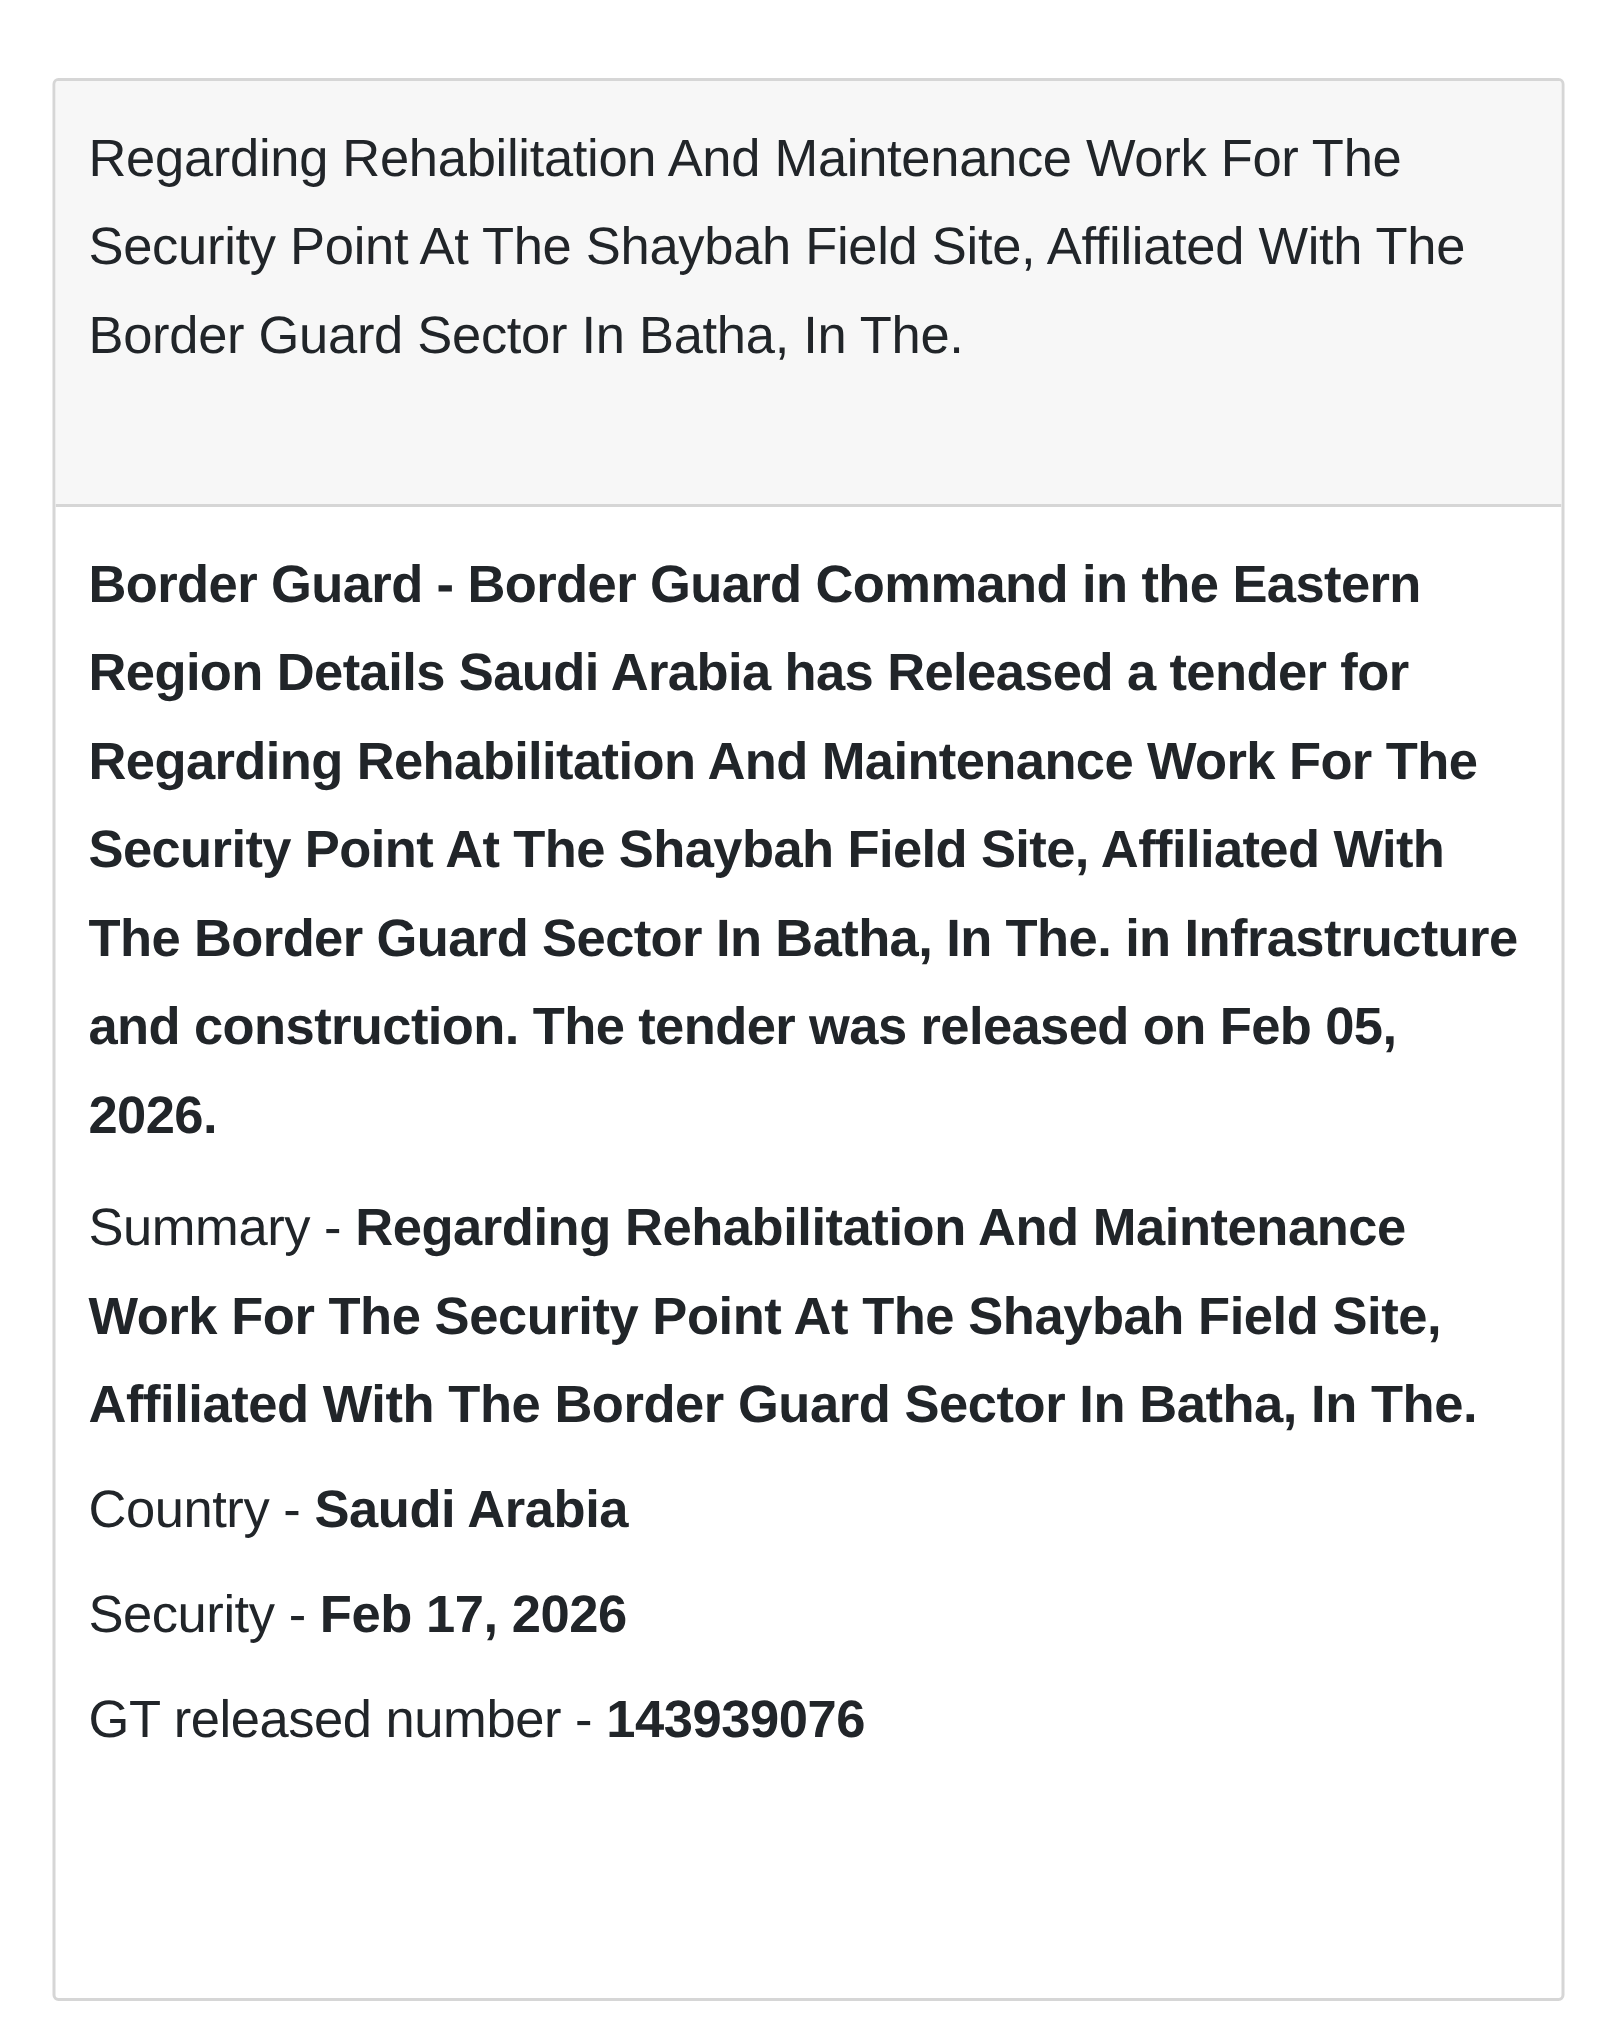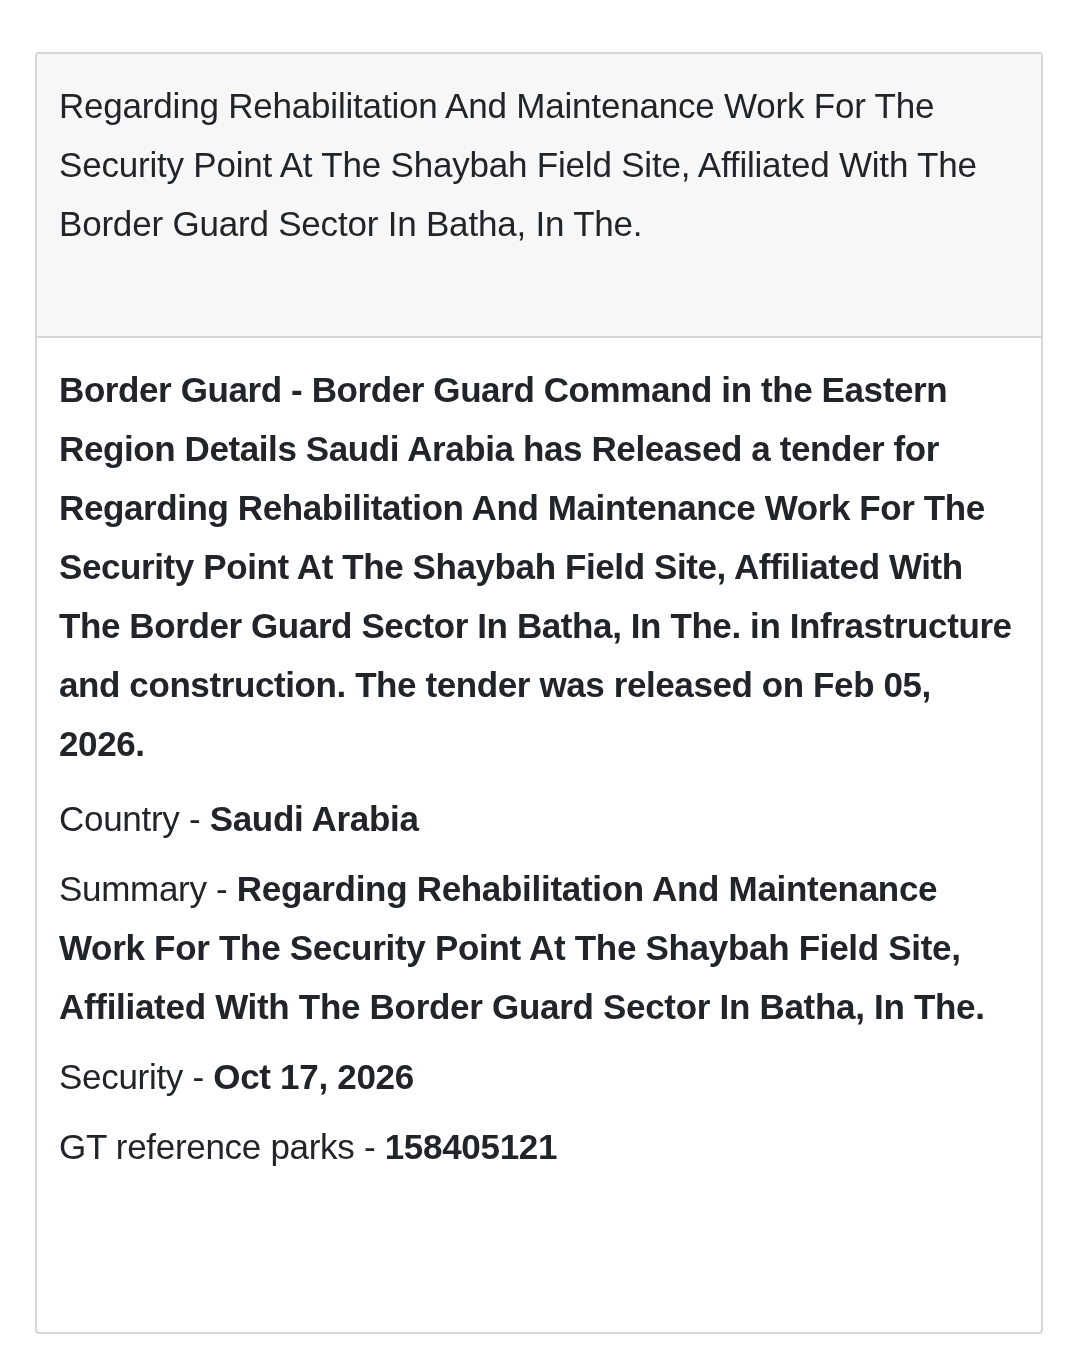--- a/index.html
+++ b/index.html
@@ -63,25 +63,25 @@
 <body>
 
 <div class="card">
   <div class="card-header">
     <span>Regarding Rehabilitation And Maintenance Work For The Security Point At The Shaybah Field Site, Affiliated With The Border Guard Sector In Batha, In The.</span>
   </div>
   <div class="card-body">
     <p class="intro"><span>Border Guard - Border Guard Command in the Eastern Region Details Saudi Arabia has Released a tender for </span><b>Regarding Rehabilitation And Maintenance Work For The Security Point At The Shaybah Field Site, Affiliated With The Border Guard Sector In Batha, In The.</b><span> in Infrastructure and construction. The tender was released on Feb 05, 2026.</span></p>
 
     <div class="field">
+      <span class="label">Summary - </span><span class="value">Regarding Rehabilitation And Maintenance Work For The Security Point At The Shaybah Field Site, Affiliated With The Border Guard Sector In Batha, In The.</span>
+    </div>
+    <div class="field">
       <span class="label">Country - </span><span class="value">Saudi Arabia</span>
     </div>
     <div class="field">
-      <span class="label">Summary - </span><span class="value">Regarding Rehabilitation And Maintenance Work For The Security Point At The Shaybah Field Site, Affiliated With The Border Guard Sector In Batha, In The.</span>
+      <span class="label">Security - </span><span class="value">Feb 17, 2026</span>
     </div>
     <div class="field">
-      <span class="label">Security - </span><span class="value">Oct 17, 2026</span>
-    </div>
-    <div class="field">
-      <span class="label">GT reference parks - </span><span class="value">158405121</span>
+      <span class="label">GT released number - </span><span class="value">143939076</span>
     </div>
   </div>
 </div>
 
 </body></html>

